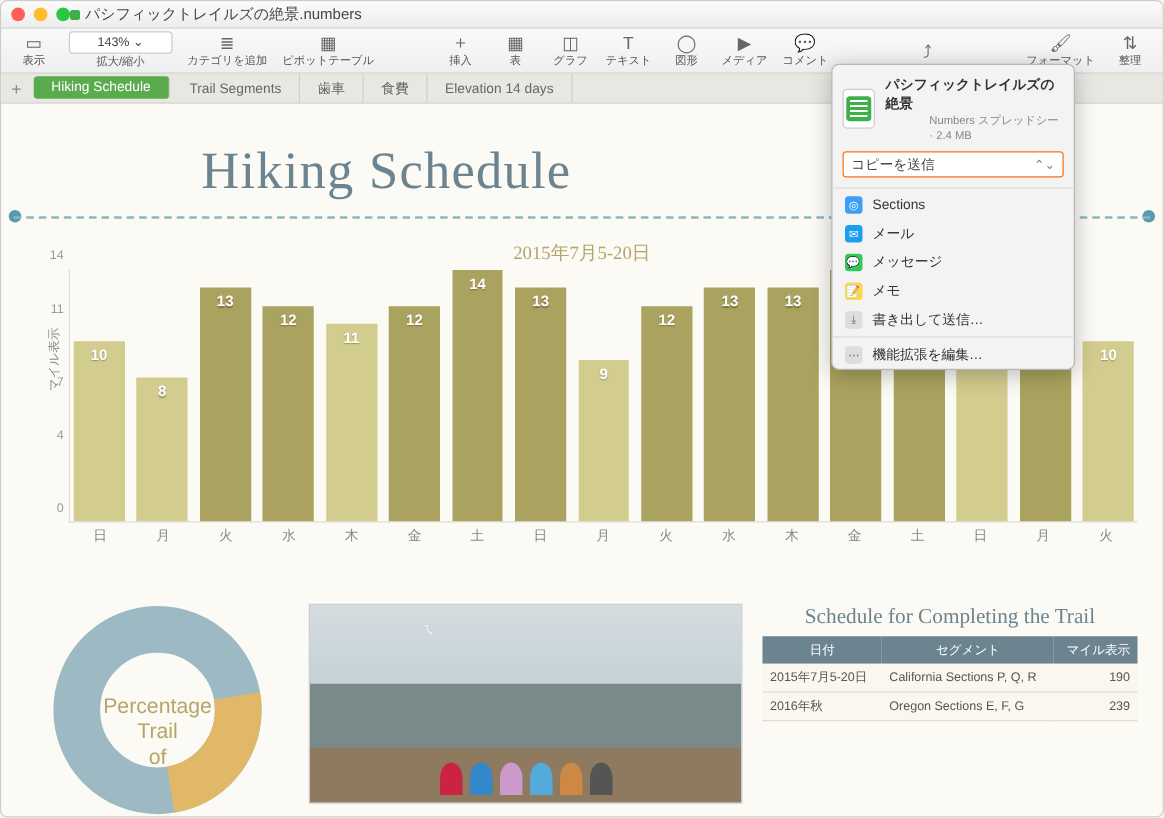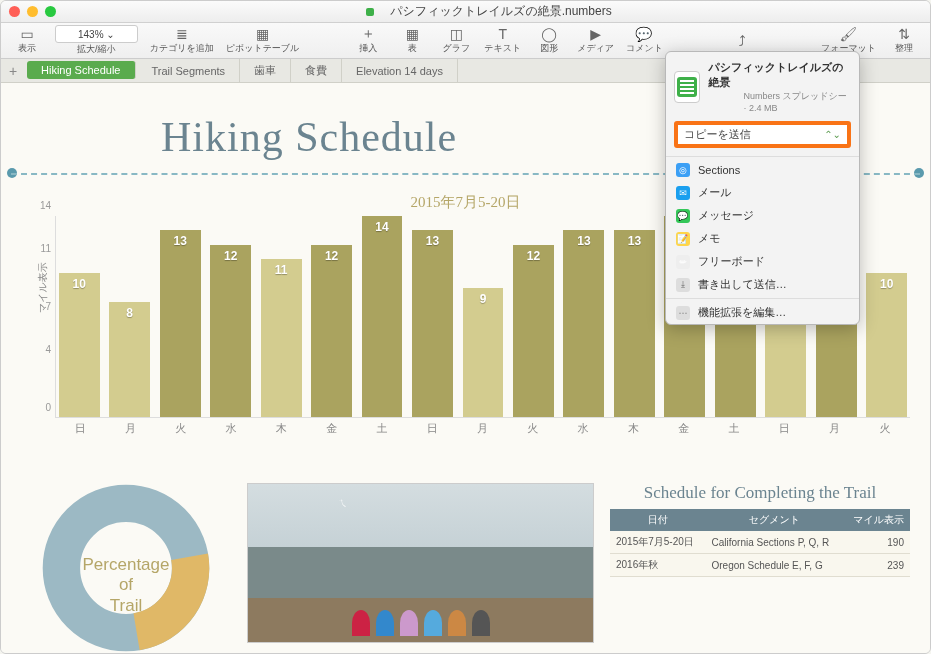--- a/index.html
+++ b/index.html
@@ -3,21 +3,21 @@
 <meta charset="utf-8">
 <style>
 * { margin: 0; padding: 0; box-sizing: border-box; font-family: -apple-system, "Helvetica Neue", Arial, sans-serif; }
 body { width: 931px; height: 654px; background: #f5f5f0; overflow: hidden; border: 1px solid #ccc; border-radius: 6px; position: relative; }
 
 
 .titlebar { height: 22px; background: linear-gradient(#fbfbfb, #ededed); display: flex; align-items: center; padding: 0 8px; border-bottom: 1px solid #d0d0d0; }
 .traffic { display: flex; gap: 7px; }
 .tl { width: 11px; height: 11px; border-radius: 50%; }
 .tl.red { background: #ff5f57; } .tl.yel { background: #ffbd2e; } .tl.grn { background: #28c940; }
-.win-title { flex: 1; text-align: center; font-size: 12px; color: #444; display: flex; align-items: center; justify-content: center; gap: 16px; }
+.win-title { flex: 1; text-align: center; font-size: 12px; color: #444; display: flex; align-items: center; justify-content: flex-start; gap: 4px; }
 .doc-dot { width: 8px; height: 8px; background: #3eb049; border-radius: 2px; }
 
 
 .toolbar { height: 36px; background: linear-gradient(#f9f9f9, #efefef); border-bottom: 1px solid #ccc; display: flex; align-items: center; padding: 0 6px; gap: 4px; }
 .tb-btn { display: flex; flex-direction: column; align-items: center; justify-content: center; min-width: 40px; color: #555; font-size: 9px; cursor: pointer; padding: 0 4px; }
 .tb-btn .ic { font-size: 14px; color: #666; height: 16px; display:flex; align-items:center; }
 .tb-sp { flex: 1; }
 .zoom { border: 1px solid #ccc; border-radius: 3px; padding: 1px 22px; font-size: 10px; background: #fff; color:#444; height:18px; display:flex; align-items:center; gap:3px;}
 
 
@@ -71,21 +71,21 @@
 
 
 .popover { position: absolute; top: 50px; right: 70px; width: 195px; background: #f3f3f3; border: 1px solid #b8b8b8; border-radius: 6px; box-shadow: 0 4px 18px rgba(0,0,0,.25); z-index: 100; font-size: 11px; }
 .popover::before { content:""; position:absolute; top:-8px; right:36px; border:8px solid transparent; border-bottom-color:#f3f3f3;}
 .pop-head { display: flex; gap: 8px; padding: 8px; align-items:center;}
 .pop-thumb { width: 32px; height: 32px; background: #fff; border:1px solid #ccc; border-radius:4px; display:flex; align-items:center; justify-content:center;}
 .pop-thumb-ic{width:20px;height:20px;background:#3eb049;border-radius:3px;position:relative;}
 .pop-thumb-ic::after{content:"";position:absolute;inset:3px;background:repeating-linear-gradient(#fff,#fff 2px,#3eb049 2px,#3eb049 4px);}
 .pop-title { font-weight: 600; font-size: 11px; color:#333;}
 .pop-sub { font-size: 9px; color: #888; margin-left: 35px; }
-.pop-sel { margin: 0 8px 8px; background: #fff; border: 4px solid #f97316; border-radius: 3px; padding: 2px 6px; display:flex; justify-content:space-between; align-items:center; color:#444; cursor:pointer;}
+.pop-sel { margin: 0 8px 8px; background: #fff; border: 1px solid #f97316; border-radius: 3px; padding: 2px 6px; display:flex; justify-content:space-between; align-items:center; color:#444; cursor:pointer;}
 .pop-sel .chev { color:#5a9a4e; font-size:10px;}
 .pop-div { height:1px; background:#ddd; margin: 2px 0;}
 .pop-item { padding: 4px 10px; display: flex; align-items: center; gap: 8px; cursor: pointer; color:#333;}
 .pop-ic { width: 14px; height: 14px; border-radius: 3px; display:inline-flex; align-items:center; justify-content:center; font-size:9px; color:#fff;}
 
 svg { display: block; }
 </style>
 </head>
 <body>
 
@@ -303,22 +303,22 @@
   </div>
 
   <div class="bottom">
     <div class="donut-box">
       <svg class="donut" viewBox="0 0 100 100">
         <circle cx="50" cy="50" r="38" fill="none" stroke="#9cb9c4" stroke-width="22"></circle>
         <circle cx="50" cy="50" r="38" fill="none" stroke="#e0b867" stroke-width="22" stroke-dasharray="60 180" transform="rotate(-10 50 50)"></circle>
       </svg>
       <div class="donut-label">
         <div>Percentage</div>
+        <div>Trail</div>
         <div>of</div>
-        <div>Trail</div>
       </div>
     </div>
 
     <div class="img-box">
       <div class="sky"></div>
         <div class="sea"></div>
         <div class="beach"></div>
       <div style="position:absolute;top:12px;left:90px;color:#fff;font-size:10px">ㄟ</div>
       <div class="ppl">
         <div class="p" style="background:#c24"></div>
@@ -341,21 +341,21 @@
             </tr>
           </thead>
         <tbody id="sched-body">
             <tr>
               <td>2015年7月5-20日</td>
               <td>California Sections P, Q, R</td>
               <td>190</td>
             </tr>
             <tr>
               <td>2016年秋</td>
-              <td>Oregon Schedule E, F, G</td>
+              <td>Oregon Sections E, F, G</td>
               <td>239</td>
             </tr>
           </tbody>
       </table>
     </div>
   </div>
 </div>
 
 <div class="popover">
   <div class="pop-head">
@@ -382,24 +382,20 @@
         <span>メール</span>
       </div>
       <div class="pop-item">
         <span class="pop-ic" style="background: rgb(52, 199, 89);">💬</span>
         <span>メッセージ</span>
       </div>
       <div class="pop-item">
         <span class="pop-ic" style="background: rgb(255, 213, 74);">📝</span>
         <span>メモ</span>
       </div>
-      <div class="pop-item">
-        <span class="pop-ic" style="background: rgb(238, 238, 238);">✏</span>
-        <span>フリーボード</span>
-      </div>
     </div>
   <div class="pop-item">
     <span class="pop-ic" style="background:#ddd;color:#666">⤓</span>
     <span>書き出して送信…</span>
   </div>
   <div class="pop-div"></div>
   <div class="pop-item">
     <span class="pop-ic" style="background:#ddd;color:#666">⋯</span>
     <span>機能拡張を編集…</span>
   </div>

